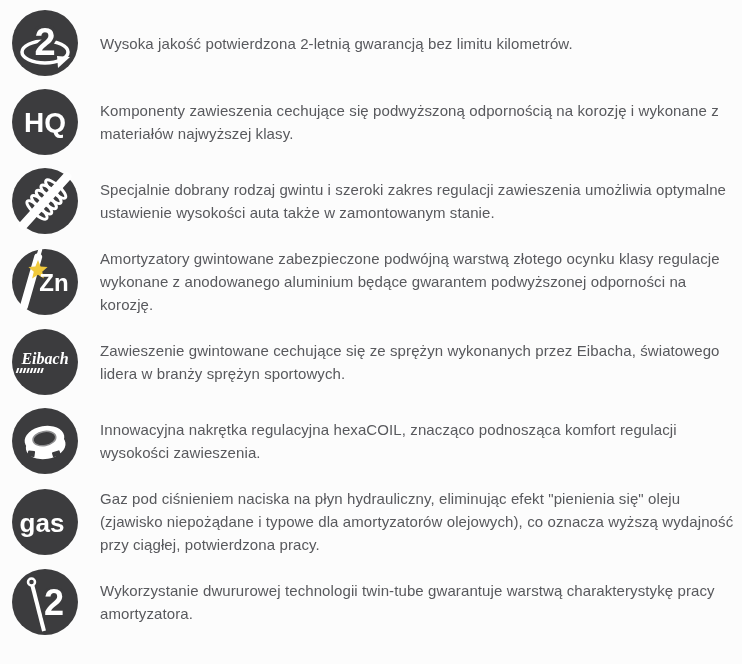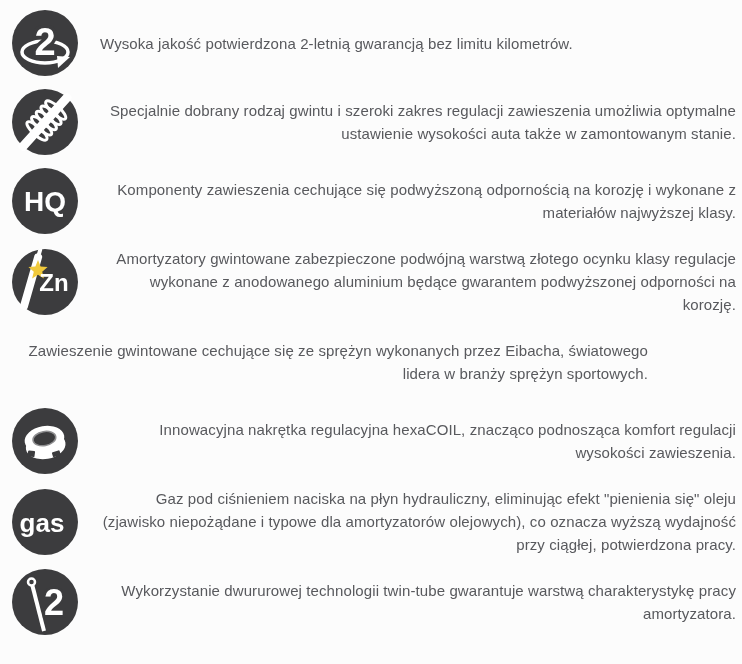--- a/index.html
+++ b/index.html
@@ -27,21 +27,20 @@
     width: 66px;
     height: 66px;
     margin-right: 22px;
   }
   .feature-text {
     color: #58595d;
     font-size: 15px;
     line-height: 23px;
     max-width: 636px;
     letter-spacing: 0.1px;
-    text-align: right;
   }
   svg { display: block; }
 </style>
 </head>
 <body>
 
 <div class="page">
 
   <div class="feature-row">
     <span class="feature-icon">
@@ -52,59 +51,75 @@
         <polygon points="45,46 58,47 46,58" fill="#ffffff"></polygon>
       </svg>
     </span>
     <div class="feature-text">Wysoka jakość potwierdzona 2-letnią gwarancją bez limitu kilometrów.</div>
   </div>
 
   <div class="feature-row">
     <span class="feature-icon">
       <svg width="66" height="66" viewBox="0 0 66 66">
         <circle cx="33" cy="33" r="33" fill="#3c3c3e"></circle>
+        <text x="33" y="43" text-anchor="middle" font-size="28" font-weight="bold" fill="#ffffff" font-family="Liberation Sans, sans-serif">HQ</text>
+      </svg>
+    </span>
+    <div class="feature-text">Komponenty zawieszenia cechujące się podwyższoną odpornością na korozję i wykonane z materiałów najwyższej klasy.</div>
+  </div>
+
+  <div class="feature-row">
+    <span class="feature-icon">
+      <svg width="66" height="66" viewBox="0 0 66 66">
+        <circle cx="33" cy="33" r="33" fill="#3c3c3e"></circle>
         <g transform="rotate(42 33 33)">
           <rect x="28.5" y="-4" width="9" height="74" rx="4" fill="#ffffff"></rect>
           <ellipse cx="33" cy="17" rx="13" ry="4.2" fill="none" stroke="#ffffff" stroke-width="3"></ellipse>
           <ellipse cx="33" cy="24" rx="13" ry="4.2" fill="none" stroke="#ffffff" stroke-width="3"></ellipse>
           <ellipse cx="33" cy="31" rx="13" ry="4.2" fill="none" stroke="#ffffff" stroke-width="3"></ellipse>
           <ellipse cx="33" cy="38" rx="13" ry="4.2" fill="none" stroke="#ffffff" stroke-width="3"></ellipse>
           <ellipse cx="33" cy="45" rx="13" ry="4.2" fill="none" stroke="#ffffff" stroke-width="3"></ellipse>
         </g>
       </svg>
     </span>
     <div class="feature-text">Specjalnie dobrany rodzaj gwintu i szeroki zakres regulacji zawieszenia umożliwia optymalne ustawienie wysokości auta także w zamontowanym stanie.</div>
-  </div>
-
-  <div class="feature-row">
-    <span class="feature-icon">
-      <svg width="66" height="66" viewBox="0 0 66 66">
-        <circle cx="33" cy="33" r="33" fill="#3c3c3e"></circle>
-        <text x="33" y="43" text-anchor="middle" font-size="28" font-weight="bold" fill="#ffffff" font-family="Liberation Sans, sans-serif">HQ</text>
-      </svg>
-    </span>
-    <div class="feature-text">Komponenty zawieszenia cechujące się podwyższoną odpornością na korozję i wykonane z materiałów najwyższej klasy.</div>
   </div>
 
   <div class="feature-row">
     <span class="feature-icon">
       <svg width="66" height="66" viewBox="0 0 66 66">
         <circle cx="33" cy="33" r="33" fill="#3c3c3e"></circle>
         <g transform="rotate(16 20 33)">
           <rect x="15" y="4" width="8" height="58" rx="3" fill="#ffffff"></rect>
           <rect x="17" y="-2" width="4" height="9" rx="2" fill="#ffffff"></rect>
         </g>
         <polygon points="26,11 28.6,17.6 35.6,18.1 30.2,22.7 31.9,29.6 26,25.8 20.1,29.6 21.8,22.7 16.4,18.1 23.4,17.6" fill="#f0c93c"></polygon>
         <text x="42" y="42" text-anchor="middle" font-size="24" font-weight="bold" fill="#ffffff" font-family="Liberation Sans, sans-serif">Zn</text>
       </svg>
     </span>
     <div class="feature-text">Amortyzatory gwintowane zabezpieczone podwójną warstwą złotego ocynku klasy regulacje wykonane z anodowanego aluminium będące gwarantem podwyższonej odporności na korozję.</div>
   </div>
 
   <div class="feature-row">
+    <span class="feature-icon">
+      <svg width="66" height="66" viewBox="0 0 66 66">
+        <circle cx="33" cy="33" r="33" fill="#3c3c3e"></circle>
+        <text x="33" y="35" text-anchor="middle" font-size="16" font-weight="bold" font-style="italic" fill="#ffffff" font-family="Liberation Serif, serif">Eibach</text>
+        <g fill="#ffffff" transform="skewX(-18) translate(-12 0)">
+          <rect x="30" y="39" width="2" height="5"></rect>
+          <rect x="33.5" y="39" width="2" height="5"></rect>
+          <rect x="37" y="39" width="2" height="5"></rect>
+          <rect x="40.5" y="39" width="2" height="5"></rect>
+          <rect x="44" y="39" width="2" height="5"></rect>
+          <rect x="47.5" y="39" width="2" height="5"></rect>
+          <rect x="51" y="39" width="2" height="5"></rect>
+          <rect x="54.5" y="39" width="2" height="5"></rect>
+        </g>
+      </svg>
+    </span>
     <div class="feature-text">Zawieszenie gwintowane cechujące się ze sprężyn wykonanych przez Eibacha, światowego lidera w branży sprężyn sportowych.</div>
   </div>
 
   <div class="feature-row">
     <span class="feature-icon">
       <svg width="66" height="66" viewBox="0 0 66 66">
         <circle cx="33" cy="33" r="33" fill="#3c3c3e"></circle>
         <g transform="rotate(-10 33 34)">
           <ellipse cx="33" cy="38" rx="20" ry="13" fill="#ffffff"></ellipse>
           <ellipse cx="33" cy="31" rx="20" ry="13" fill="#ffffff"></ellipse>

